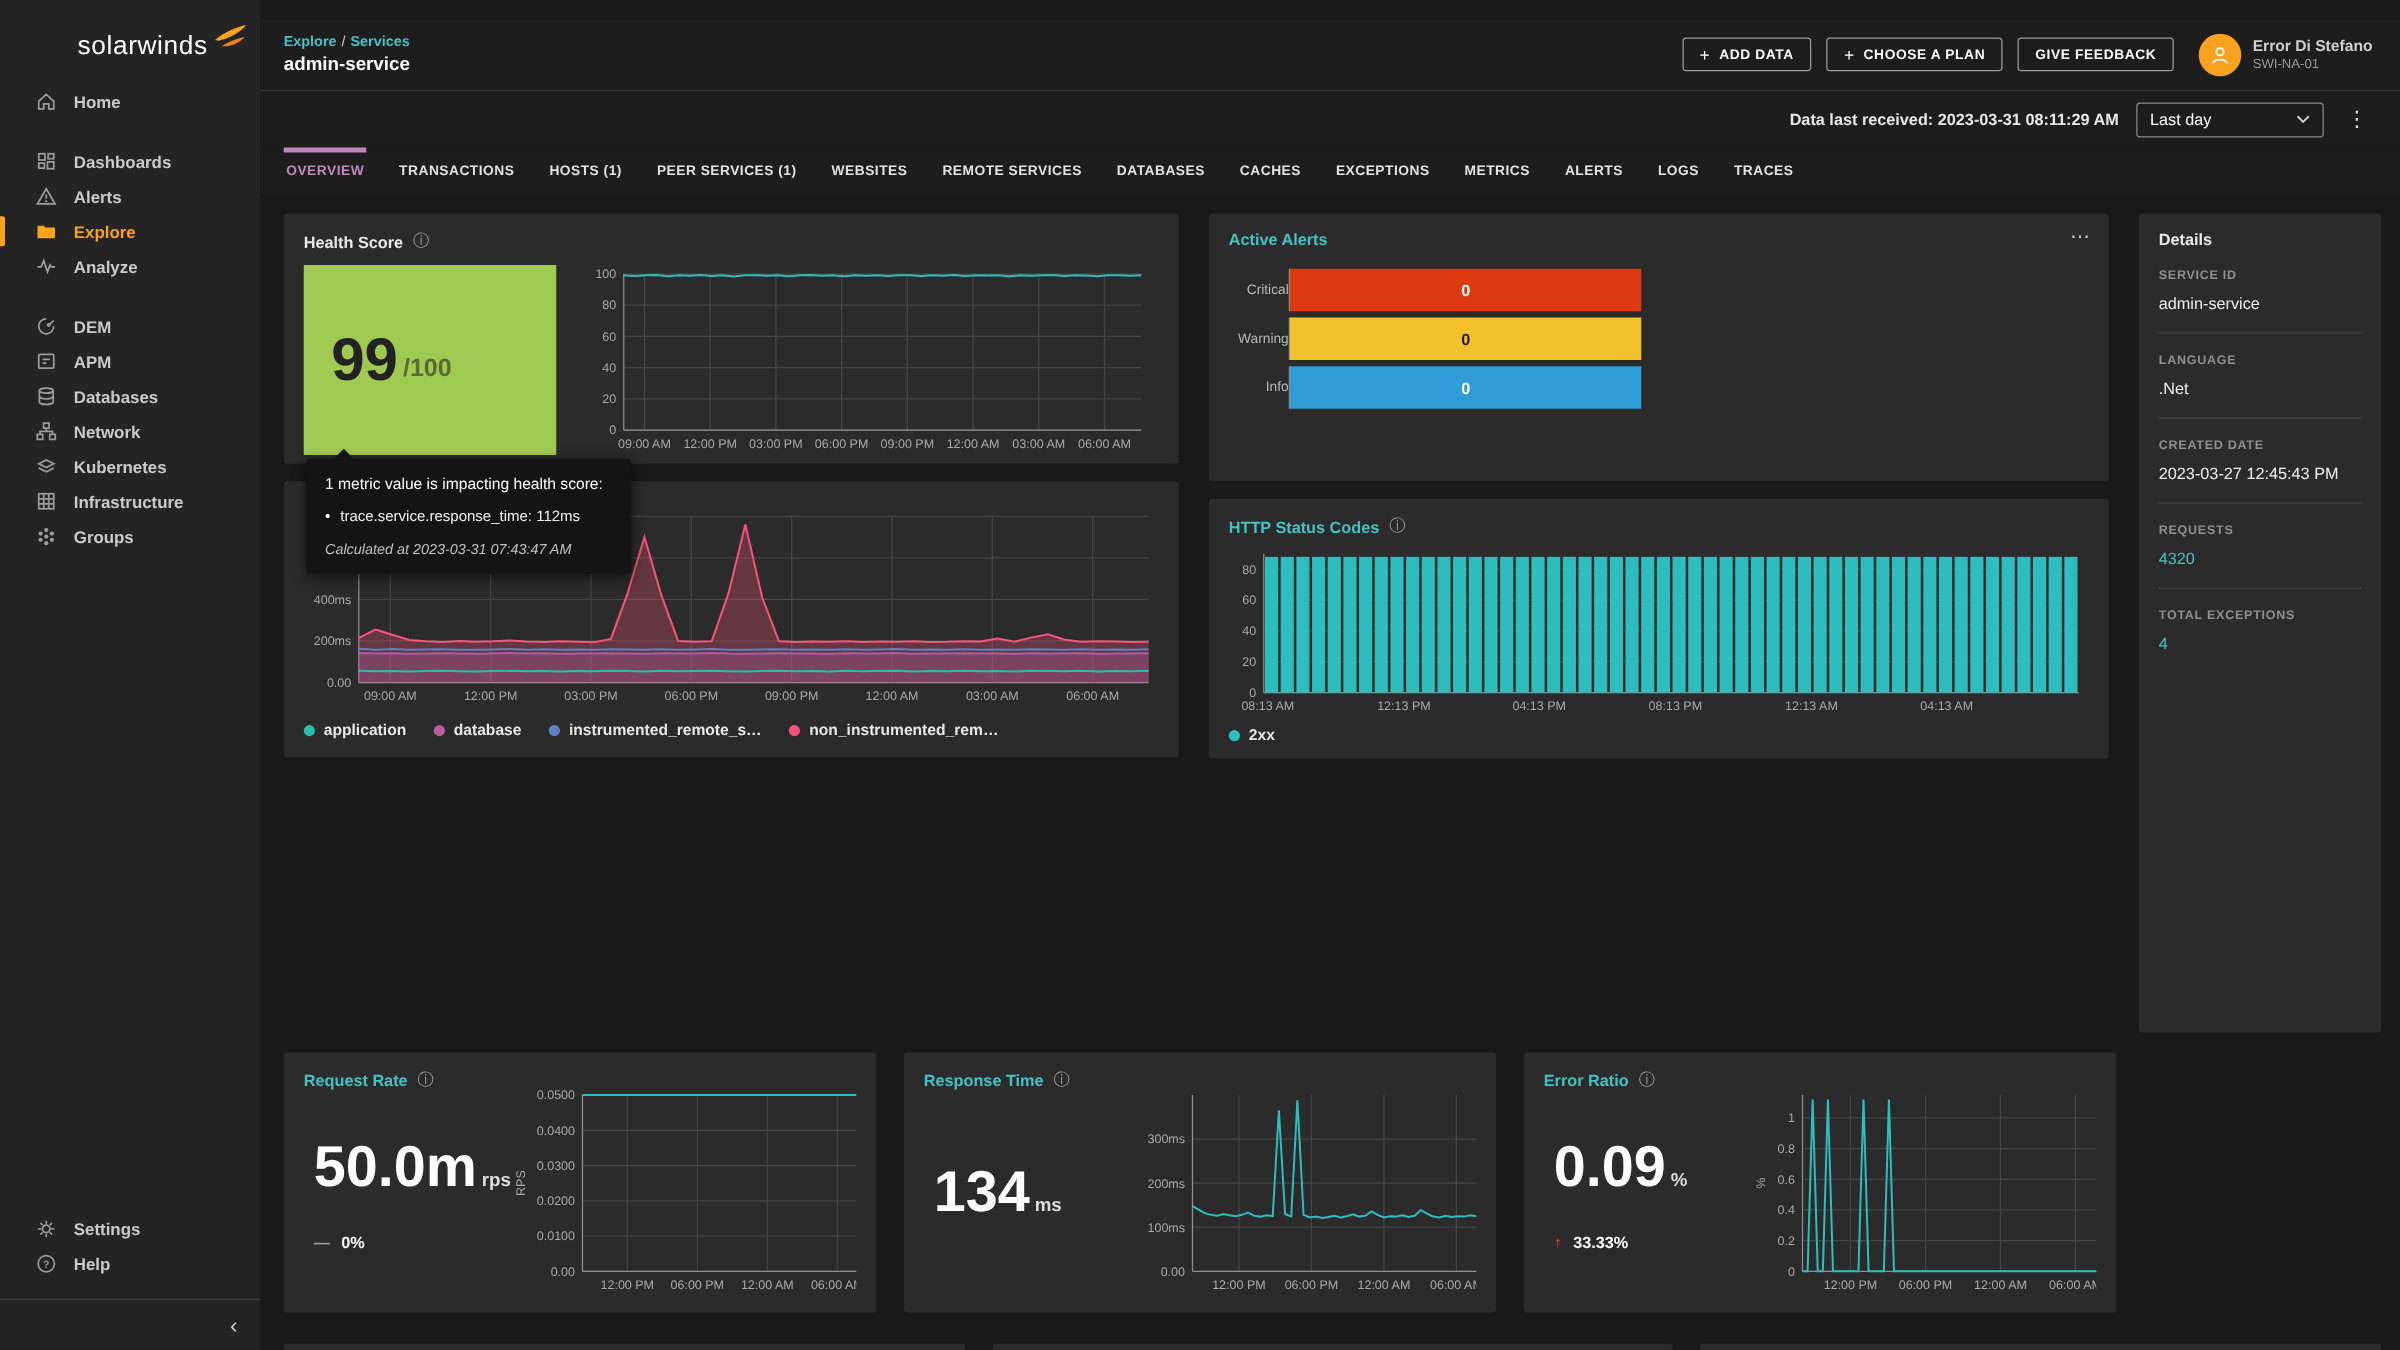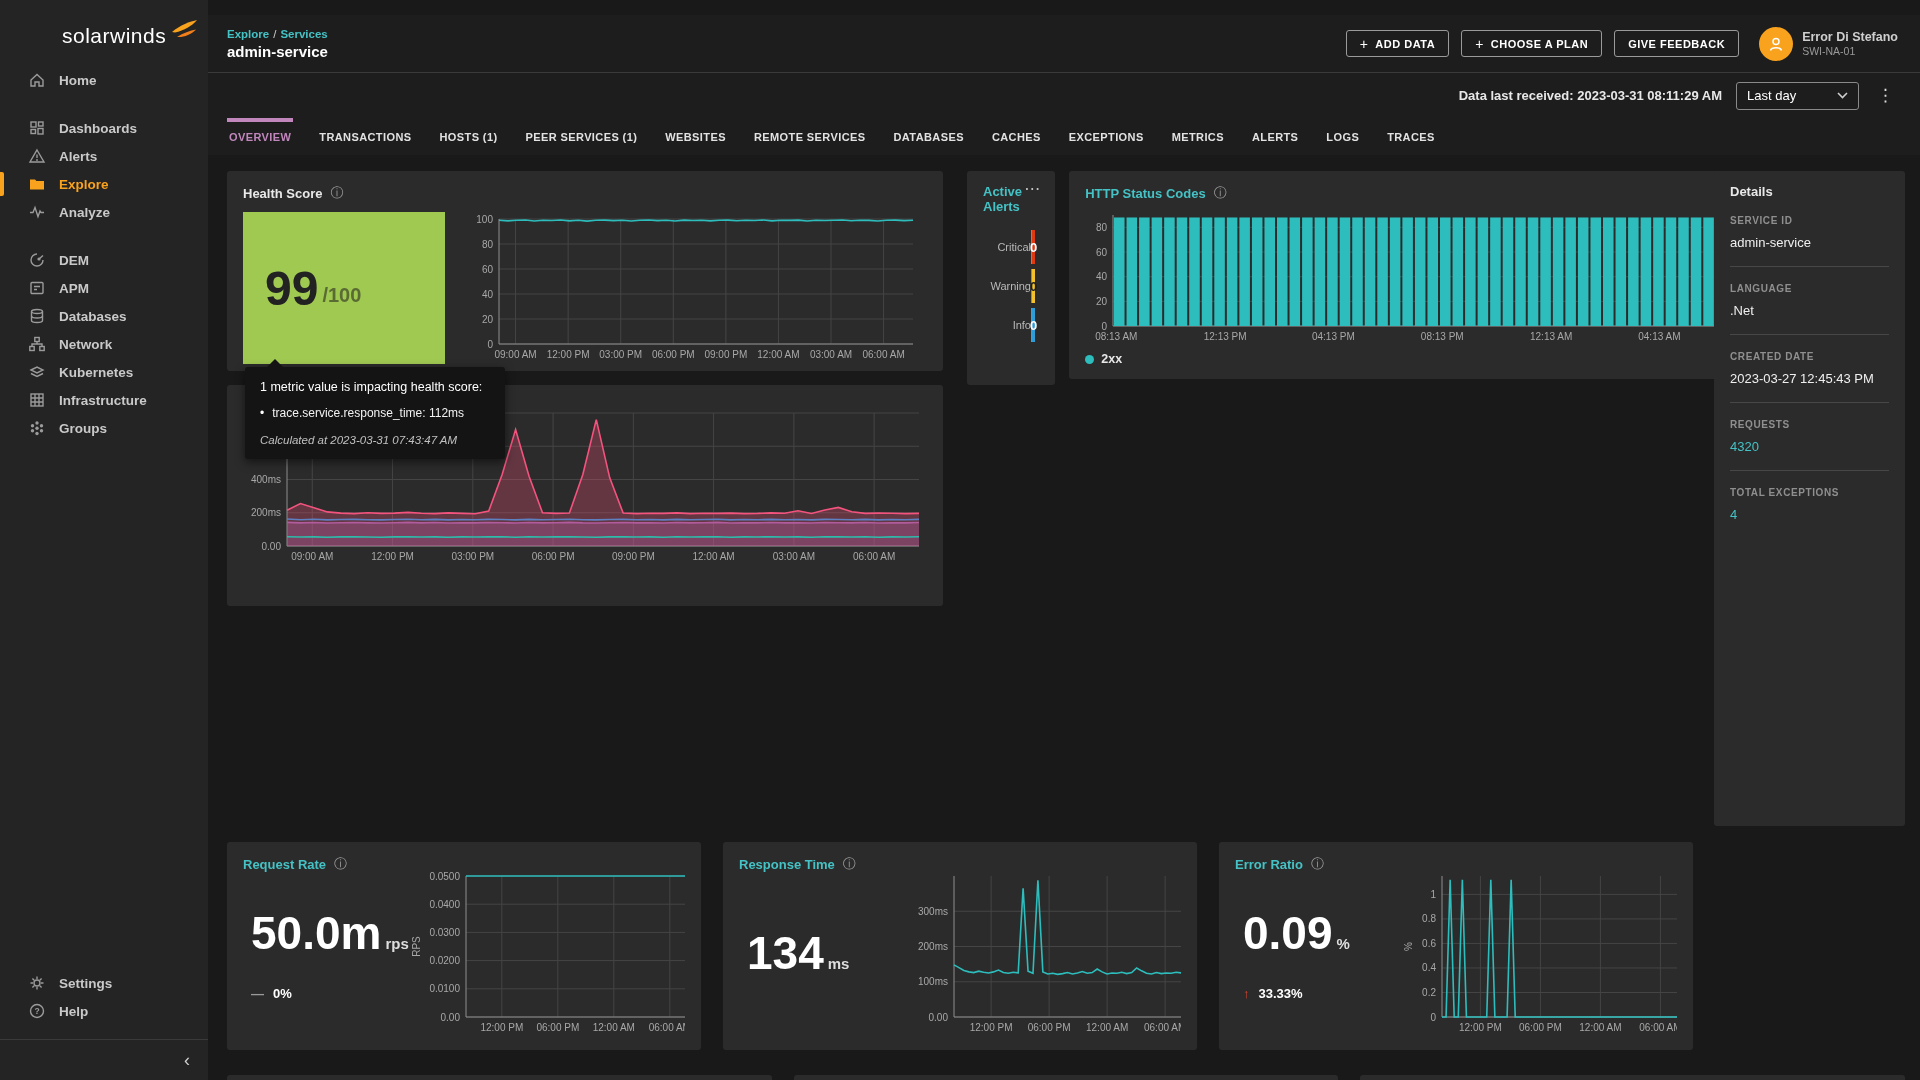--- a/index.html
+++ b/index.html
@@ -39,40 +39,40 @@
     font-size:11px; font-weight:bold; letter-spacing:.5px; padding:0 13px; display:flex; align-items:center; gap:7px;
     font-family:"Liberation Sans",sans-serif; cursor:pointer; }
   .btn .plus { font-size:14px; font-weight:normal; }
   .userbox { display:flex; align-items:center; gap:9px; margin-left:8px; cursor:pointer; }
   .avatar { width:34px; height:34px; border-radius:50%; background:#f9a21d; display:flex; align-items:center; justify-content:center; }
   .uname { font-size:12.5px; font-weight:bold; color:#cfcfcf; line-height:1.25; }
   .uorg { font-size:10.5px; color:#9a9a9a; }
 
   .toolbar { height:45px; display:flex; align-items:center; justify-content:flex-end; gap:14px; padding-right:22px; background:#1d1d1d; }
   .lastdata { font-size:13px; font-weight:bold; color:#e8e8e8; }
-  .select { width:123px; height:28px; border:1px solid #8a8a8a; border-radius:3px; display:flex; align-items:center;
+  .select { width:150px; height:28px; border:1px solid #8a8a8a; border-radius:3px; display:flex; align-items:center;
     justify-content:space-between; padding:0 10px; font-size:13px; color:#fff; cursor:pointer; background:#1d1d1d; }
   .kebab { color:#dcdcdc; font-size:17px; cursor:pointer; padding:0 4px; }
 
   .tabs { display:flex; gap:24px; padding:0 0 0 19px; background:#1d1d1d; }
   .tab { font-size:11px; font-weight:bold; letter-spacing:.4px; color:#e2e2e2; padding:9px 2px 12px 2px;
     border-top:4px solid transparent; cursor:pointer; }
   .tab.active { color:#c187bd; border-top-color:#c187bd; }
 
   
   .content { padding:16px 15px 0 19px; background:#191919; height:947px; position:relative; }
   .card { background:#2b2b2b; border-radius:3px; padding:13px 16px; position:relative; }
   .card-title { font-size:13px; font-weight:bold; color:#45c2c5; display:flex; align-items:center; gap:8px; }
   .card-title.white { color:#e9e9e9; }
   .info-ic { color:#9a9a9a; font-size:13px; font-weight:normal; cursor:pointer; }
   .card-menu { position:absolute; right:14px; top:8px; color:#c5c5c5; font-size:16px; cursor:pointer; letter-spacing:1px; }
 
   .toprow { display:flex; gap:24px; }
   .col-left { width:716px; display:flex; flex-direction:column; gap:14px; position:relative; }
-  .col-mid { width:723px; display:flex; gap:14px; }
+  .col-mid { width:723px; display:flex; flex-direction:column; gap:14px; }
   .col-details { width:197px; }
 
   .hs-body { display:flex; gap:24px; margin-top:10px; }
   .hs-box { width:202px; height:152px; background:#a0c952; display:flex; align-items:center; padding-left:22px; }
   .hs-score { font-size:48px; font-weight:bold; color:#222; }
   .hs-denom { font-size:20px; font-weight:bold; color:#5a6a33; margin-left:4px; padding-top:14px; }
 
   .legend { display:flex; gap:22px; margin-top:6px; }
   .lg-item { display:flex; align-items:center; gap:7px; font-size:12.5px; font-weight:bold; color:#e8e8e8; }
   .dot { width:9px; height:9px; border-radius:50%; }
@@ -432,20 +432,38 @@
                 <text x="470.6" y="154" text-anchor="middle" font-size="10" fill="#a8a8a8">12:00 AM</text>
                 <text x="550.864" y="154" text-anchor="middle" font-size="10" fill="#a8a8a8">03:00 AM</text>
                 <text x="631.128" y="154" text-anchor="middle" font-size="10" fill="#a8a8a8">06:00 AM</text>
                 <polygon points="44,104.25625 57.4468085106383,97.60625 70.8936170212766,101.7625 84.34042553191489,105.91875 97.7872340425532,107.08250000000001 111.23404255319149,107.58125000000001 124.68085106382978,106.75 138.12765957446808,107.41499999999999 151.5744680851064,107.08250000000001 165.02127659574467,106.41749999999999 178.46808510638297,107.24875 191.91489361702128,107.58125000000001 205.36170212765956,106.91624999999999 218.8085106382979,107.41499999999999 232.25531914893617,107.7475 245.70212765957447,105.0875 259.1489361702128,68.5125 272.5957446808511,23.625 286.04255319148933,70.175 299.48936170212767,106.75 312.93617021276594,107.41499999999999 326.3829787234042,107.08250000000001 339.82978723404256,68.5125 353.27659574468083,13.650000000000006 366.7234042553191,71.8375 380.17021276595744,107.08250000000001 393.6170212765958,107.58125000000001 407.06382978723406,107.24875 420.51063829787233,107.41499999999999 433.95744680851067,106.91624999999999 447.40425531914894,107.58125000000001 460.8510638297872,107.24875 474.2978723404255,107.41499999999999 487.74468085106383,107.08250000000001 501.19148936170217,107.58125000000001 514.6382978723404,107.41499999999999 528.0851063829787,106.91624999999999 541.5319148936171,107.24875 554.9787234042553,104.755 568.4255319148936,107.41499999999999 581.8723404255319,104.09 595.3191489361702,101.43 608.7659574468084,105.7525 622.2127659574468,107.41499999999999 635.6595744680851,107.08250000000001 649.1063829787234,107.24875 662.5531914893617,107.58125000000001 676,107.41499999999999 676,140 44,140" fill="rgba(244,83,126,0.28)" stroke="none"></polygon>
                 <polyline points="44,104.25625 57.4468085106383,97.60625 70.8936170212766,101.7625 84.34042553191489,105.91875 97.7872340425532,107.08250000000001 111.23404255319149,107.58125000000001 124.68085106382978,106.75 138.12765957446808,107.41499999999999 151.5744680851064,107.08250000000001 165.02127659574467,106.41749999999999 178.46808510638297,107.24875 191.91489361702128,107.58125000000001 205.36170212765956,106.91624999999999 218.8085106382979,107.41499999999999 232.25531914893617,107.7475 245.70212765957447,105.0875 259.1489361702128,68.5125 272.5957446808511,23.625 286.04255319148933,70.175 299.48936170212767,106.75 312.93617021276594,107.41499999999999 326.3829787234042,107.08250000000001 339.82978723404256,68.5125 353.27659574468083,13.650000000000006 366.7234042553191,71.8375 380.17021276595744,107.08250000000001 393.6170212765958,107.58125000000001 407.06382978723406,107.24875 420.51063829787233,107.41499999999999 433.95744680851067,106.91624999999999 447.40425531914894,107.58125000000001 460.8510638297872,107.24875 474.2978723404255,107.41499999999999 487.74468085106383,107.08250000000001 501.19148936170217,107.58125000000001 514.6382978723404,107.41499999999999 528.0851063829787,106.91624999999999 541.5319148936171,107.24875 554.9787234042553,104.755 568.4255319148936,107.41499999999999 581.8723404255319,104.09 595.3191489361702,101.43 608.7659574468084,105.7525 622.2127659574468,107.41499999999999 635.6595744680851,107.08250000000001 649.1063829787234,107.24875 662.5531914893617,107.58125000000001 676,107.41499999999999" fill="none" stroke="#f4537e" stroke-width="1.6"></polyline>
                 <polyline points="44,113.0675 57.4468085106383,113.7325 70.8936170212766,113.23375 84.34042553191489,113.89875 97.7872340425532,113.56625 111.23404255319149,113.4 124.68085106382978,113.7325 138.12765957446808,113.89875 151.5744680851064,113.56625 165.02127659574467,113.23375 178.46808510638297,113.7325 191.91489361702128,113.4 205.36170212765956,113.89875 218.8085106382979,113.56625 232.25531914893617,113.7325 245.70212765957447,113.4 259.1489361702128,113.56625 272.5957446808511,113.89875 286.04255319148933,113.4 299.48936170212767,113.7325 312.93617021276594,113.56625 326.3829787234042,113.23375 339.82978723404256,113.7325 353.27659574468083,113.89875 366.7234042553191,113.56625 380.17021276595744,113.4 393.6170212765958,113.7325 407.06382978723406,113.56625 420.51063829787233,113.89875 433.95744680851067,113.4 447.40425531914894,113.7325 460.8510638297872,113.56625 474.2978723404255,113.23375 487.74468085106383,113.89875 501.19148936170217,113.56625 514.6382978723404,113.7325 528.0851063829787,113.4 541.5319148936171,113.7325 554.9787234042553,113.56625 568.4255319148936,113.89875 581.8723404255319,113.4 595.3191489361702,113.56625 608.7659574468084,113.7325 622.2127659574468,113.4 635.6595744680851,113.89875 649.1063829787234,113.56625 662.5531914893617,113.7325 676,113.4" fill="none" stroke="#5e81c4" stroke-width="1.6"></polyline>
                 <polygon points="44,116.3925 57.4468085106383,116.89125 70.8936170212766,116.55875 84.34042553191489,117.0575 97.7872340425532,116.725 111.23404255319149,116.55875 124.68085106382978,116.89125 138.12765957446808,117.0575 151.5744680851064,116.725 165.02127659574467,116.3925 178.46808510638297,116.89125 191.91489361702128,116.55875 205.36170212765956,117.0575 218.8085106382979,116.725 232.25531914893617,116.89125 245.70212765957447,116.55875 259.1489361702128,116.725 272.5957446808511,117.0575 286.04255319148933,116.55875 299.48936170212767,116.89125 312.93617021276594,116.725 326.3829787234042,116.3925 339.82978723404256,116.89125 353.27659574468083,117.0575 366.7234042553191,116.725 380.17021276595744,116.55875 393.6170212765958,116.89125 407.06382978723406,116.725 420.51063829787233,117.0575 433.95744680851067,116.55875 447.40425531914894,116.89125 460.8510638297872,116.725 474.2978723404255,116.3925 487.74468085106383,117.0575 501.19148936170217,116.725 514.6382978723404,116.89125 528.0851063829787,116.55875 541.5319148936171,116.89125 554.9787234042553,116.725 568.4255319148936,117.0575 581.8723404255319,116.55875 595.3191489361702,116.725 608.7659574468084,116.89125 622.2127659574468,116.55875 635.6595744680851,117.0575 649.1063829787234,116.725 662.5531914893617,116.89125 676,116.55875 676,140 44,140" fill="rgba(176,92,157,0.35)" stroke="none"></polygon>
                 <polyline points="44,116.3925 57.4468085106383,116.89125 70.8936170212766,116.55875 84.34042553191489,117.0575 97.7872340425532,116.725 111.23404255319149,116.55875 124.68085106382978,116.89125 138.12765957446808,117.0575 151.5744680851064,116.725 165.02127659574467,116.3925 178.46808510638297,116.89125 191.91489361702128,116.55875 205.36170212765956,117.0575 218.8085106382979,116.725 232.25531914893617,116.89125 245.70212765957447,116.55875 259.1489361702128,116.725 272.5957446808511,117.0575 286.04255319148933,116.55875 299.48936170212767,116.89125 312.93617021276594,116.725 326.3829787234042,116.3925 339.82978723404256,116.89125 353.27659574468083,117.0575 366.7234042553191,116.725 380.17021276595744,116.55875 393.6170212765958,116.89125 407.06382978723406,116.725 420.51063829787233,117.0575 433.95744680851067,116.55875 447.40425531914894,116.89125 460.8510638297872,116.725 474.2978723404255,116.3925 487.74468085106383,117.0575 501.19148936170217,116.725 514.6382978723404,116.89125 528.0851063829787,116.55875 541.5319148936171,116.89125 554.9787234042553,116.725 568.4255319148936,117.0575 581.8723404255319,116.55875 595.3191489361702,116.725 608.7659574468084,116.89125 622.2127659574468,116.55875 635.6595744680851,117.0575 649.1063829787234,116.725 662.5531914893617,116.89125 676,116.55875" fill="none" stroke="#b05c9d" stroke-width="1.6"></polyline>
                 <polyline points="44,130.69 57.4468085106383,131.0225 70.8936170212766,130.85625 84.34042553191489,131.18875 97.7872340425532,130.85625 111.23404255319149,130.69 124.68085106382978,131.0225 138.12765957446808,131.18875 151.5744680851064,130.85625 165.02127659574467,130.69 178.46808510638297,131.0225 191.91489361702128,130.85625 205.36170212765956,131.18875 218.8085106382979,130.85625 232.25531914893617,131.0225 245.70212765957447,130.69 259.1489361702128,130.85625 272.5957446808511,131.18875 286.04255319148933,130.69 299.48936170212767,131.0225 312.93617021276594,130.85625 326.3829787234042,130.69 339.82978723404256,131.0225 353.27659574468083,131.18875 366.7234042553191,130.85625 380.17021276595744,130.69 393.6170212765958,131.0225 407.06382978723406,130.85625 420.51063829787233,131.18875 433.95744680851067,130.69 447.40425531914894,131.0225 460.8510638297872,130.85625 474.2978723404255,130.69 487.74468085106383,131.18875 501.19148936170217,130.85625 514.6382978723404,131.0225 528.0851063829787,130.69 541.5319148936171,131.0225 554.9787234042553,130.85625 568.4255319148936,131.18875 581.8723404255319,130.69 595.3191489361702,130.85625 608.7659574468084,131.0225 622.2127659574468,130.69 635.6595744680851,131.18875 649.1063829787234,130.85625 662.5531914893617,131.0225 676,130.69" fill="none" stroke="#2cbcab" stroke-width="1.6"></polyline>
               </svg>
+            <div class="legend" id="bk-legend">
+                <div class="lg-item">
+                  <span class="dot" style="background:#2cbcab"></span>
+                  <span>application</span>
+                </div>
+                <div class="lg-item">
+                  <span class="dot" style="background:#b05c9d"></span>
+                  <span>database</span>
+                </div>
+                <div class="lg-item">
+                  <span class="dot" style="background:#5e81c4"></span>
+                  <span>instrumented_remote_s…</span>
+                </div>
+                <div class="lg-item">
+                  <span class="dot" style="background:#f4537e"></span>
+                  <span>non_instrumented_rem…</span>
+                </div>
+              </div>
           </div>
 
           <div class="tooltip">
             <div class="tt-title">1 metric value is impacting health score:</div>
             <div class="tt-li">
                 <span class="b">•</span>
                 <span>trace.service.response_time: 112ms</span>
               </div>
             <div class="tt-note">Calculated at 2023-03-31 07:43:47 AM</div>
           </div>

